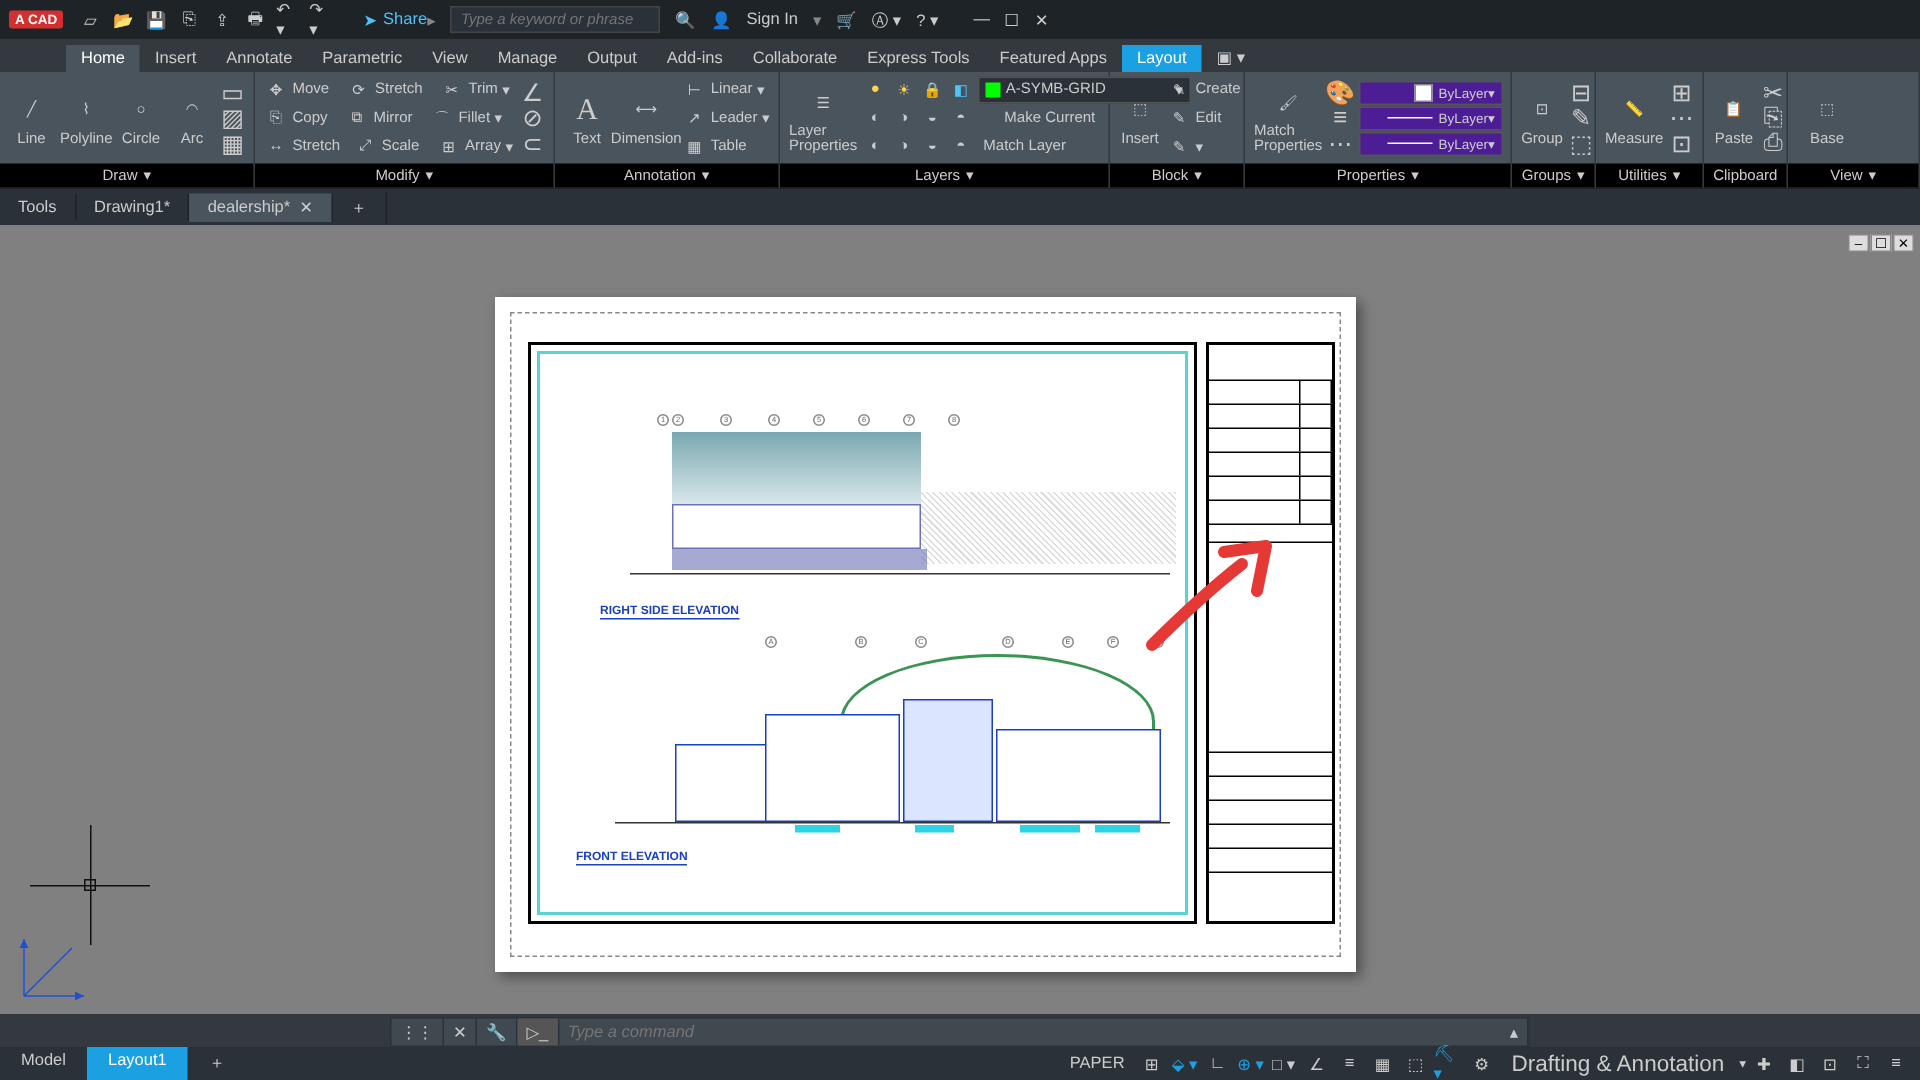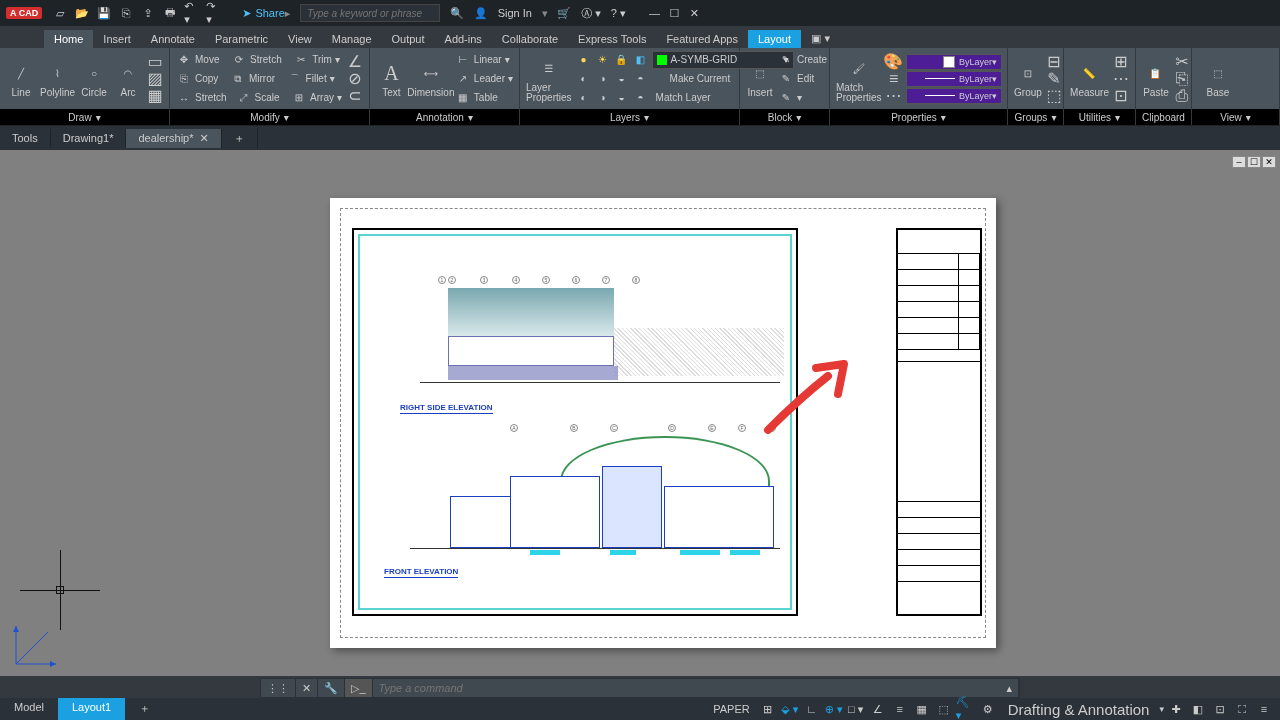--- a/index.html
+++ b/index.html
@@ -37,21 +37,21 @@
 .swatch { width:12px; height:12px; background:#fff; border:1px solid #888; margin-right:4px;}
 .miniic { width:16px; height:16px; display:flex; align-items:center; justify-content:center;}
 
 
 .filetabs { height: 24px; background: #2a3138; display: flex; align-items: center; font-size: 11px; }
 .filetabs .ftab { padding: 3px 12px; color:#ccc; border-right:1px solid #1e2328; cursor:pointer; display:flex; align-items:center; gap:6px;}
 .filetabs .ftab.active { background: #4a545d; }
 
 
 .workspace { position: absolute; top: 150px; left: 0; right: 0; bottom: 44px; background: #808080; }
-.paper { position: absolute; left: 330px; top: 48px; width: 666px; height: 450px; background: #fff; box-shadow: 3px 3px 8px rgba(0,0,0,0.4); }
+.paper { position: absolute; left: 330px; top: 48px; width: 574px; height: 450px; background: #fff; box-shadow: 3px 3px 8px rgba(0,0,0,0.4); }
 .paper .dashed { position:absolute; left:10px; top:10px; right:10px; bottom:10px; border:1px dashed #888;}
 .titleblock { position:absolute; right:14px; top:30px; width:86px; bottom:32px; border:2px solid #000;}
 .titleblock .trow { border-bottom:1px solid #000; height:16px; display:flex;}
 .titleblock .trow .tcell { border-right:1px solid #000; flex:1;}
 .viewport { position:absolute; left:22px; top:30px; width:446px; bottom:32px; border:2px solid #000;}
 .viewport .inner { position:absolute; left:4px; top:4px; right:4px; bottom:4px; border:2px solid #5bd3d3;}
 .elev-title { color:#1a3fbf; font-size:8px; font-weight:bold; border-bottom:1px solid #1a3fbf; display:inline-block; padding-bottom:1px;}
 
 
 .bldg1 { position:absolute; left:60px; top:52px; width:340px; height:95px; }

